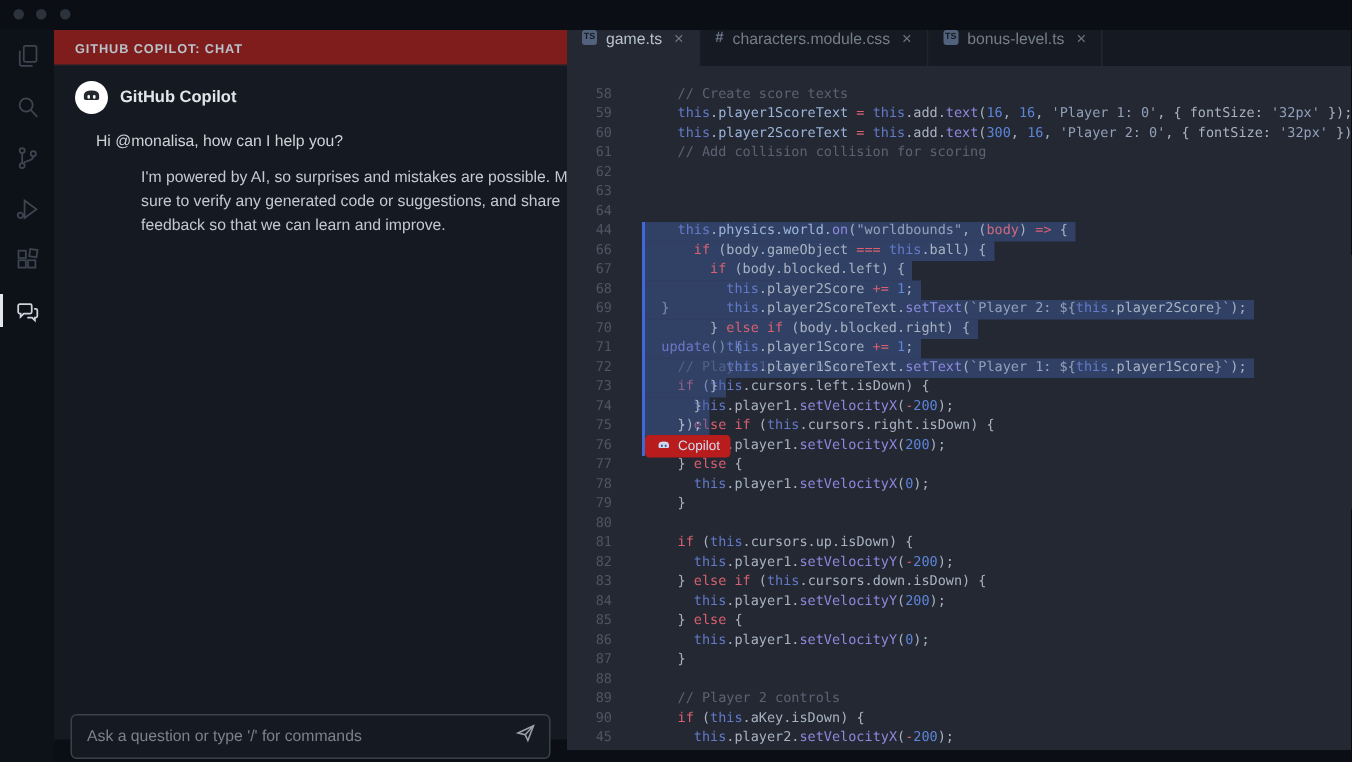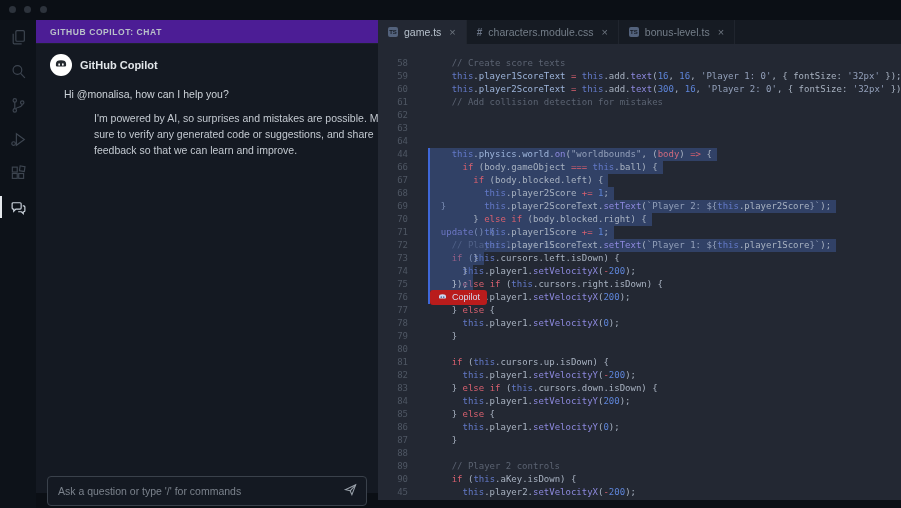--- a/index.html
+++ b/index.html
@@ -14,39 +14,39 @@
   .titlebar { position:absolute; left:0; top:0; width:901px; height:20px; background:#0b0f15; }
   .dot { position:absolute; top:6px; width:7px; height:7px; border-radius:50%; background:#2d333c; }
   
   .activitybar { position:absolute; left:0; top:20px; width:36px; height:488px; background:#0d1219; }
   .ab-item { position:relative; width:36px; height:34px; display:flex; align-items:center; justify-content:center; }
   .ab-item svg { stroke:#3d4550; fill:none; stroke-width:1.1; }
   .ab-item.active svg { stroke:#ccd4dd; }
   .ab-item.active::before { content:""; position:absolute; left:0; top:6px; bottom:6px; width:2px; background:#e4e8ec; }
   
   .chatpanel { position:absolute; left:36px; top:20px; width:342px; height:473px; background:#141922; }
-  .chat-header { height:24px; background:#4c1d95; border-bottom:1px solid #1c222b;
+  .chat-header { height:24px; background:#7f1d1d; border-bottom:1px solid #1c222b;
     display:flex; align-items:center; padding:0 14px; }
   .chat-title { font-size:8.5px; font-weight:700; letter-spacing:.6px; color:#b9c1c9; }
   .msg-head { position:absolute; left:14px; top:34px; display:flex; align-items:center; gap:8px; }
   .avatar { width:22px; height:22px; border-radius:50%; background:#ffffff; display:flex; align-items:center; justify-content:center; }
   .author { font-size:11px; font-weight:700; color:#e2e6ea; }
   .greeting { position:absolute; left:14px; top:68px; width:322px; font-size:10.5px; color:#cdd3d9;padding-left:14px; }
   .disclaimer { position:absolute; left:14px; top:90px; width:322px; font-size:10.5px; line-height:16px; color:#c3c9d0;margin-left:44px; }
   .chat-input { position:absolute; left:11px; top:434px; width:320px; height:30px;
     border:1px solid #3a414b; border-radius:4px; background:#141922;
     display:flex; align-items:center; padding:0 8px 0 10px;margin-top:22px; }
   .chat-input input { flex:1; background:transparent; border:none; outline:none;
     font-family:"Liberation Sans", sans-serif; font-size:10.5px; color:#d0d5da; }
   .chat-input input::placeholder { color:#7b828c; }
   .send-icon svg { stroke:#9aa2ab; fill:none; stroke-width:1.1; }
   
   .editor { position:absolute; left:378px; top:20px; width:523px; height:480px; background:#232833; }
   .tabbar { position:absolute; left:0; top:0; right:0; height:24px; background:#151a22; display:flex; }
-  .tab { height:24px; display:flex; align-items:center; gap:6px; padding:0 10px;
+  .tab { height:24px; display:flex; align-items:flex-start; gap:6px; padding:0 10px;
     background:#161b23; border-right:1px solid #20252e; font-size:10.5px; color:#747e89; cursor:default; }
   .tab.active { background:#232833; color:#b7c1cc; }
   .tab .fico-ts { width:10px; height:10px; border-radius:2px; background:#53627c; color:#151a22;
     font-size:6px; font-weight:700; display:flex; align-items:center; justify-content:center; }
   .tab .fico-css { color:#6b7586; font-size:10px; font-weight:700; }
   .tab .close { color:#6e7680; font-size:11px; margin-left:2px; }
   
   .code { position:absolute; left:0; top:24px; right:0; bottom:0; padding-top:13px;
     font-family:"DejaVu Sans Mono", monospace; font-size:9px; line-height:13px; overflow:hidden; }
   .cl { display:flex; height:13px; white-space:pre;align-items:center; }
@@ -170,21 +170,21 @@
         <span>bonus-level.ts</span>
         <span class="close">×</span>
       </div>
     </div>
 
     <div class="code">
       <div>
           <div class="cl"><span class="ln">58</span><span class="ct"><span class="tk-c">    // Create score texts</span></span></div>
           <div class="cl"><span class="ln">59</span><span class="ct"><span class="tk-t">    this</span><span class="tk-p">.</span><span class="tk-l">player1ScoreText</span><span class="tk-p"> </span><span class="tk-k">=</span><span class="tk-p"> </span><span class="tk-t">this</span><span class="tk-p">.add.</span><span class="tk-f">text</span><span class="tk-p">(</span><span class="tk-n">16</span><span class="tk-p">, </span><span class="tk-n">16</span><span class="tk-p">, </span><span class="tk-s">'Player 1: 0'</span><span class="tk-p">, { fontSize: </span><span class="tk-s">'32px'</span><span class="tk-p"> });</span></span></div>
           <div class="cl"><span class="ln">60</span><span class="ct"><span class="tk-t">    this</span><span class="tk-p">.</span><span class="tk-l">player2ScoreText</span><span class="tk-p"> </span><span class="tk-k">=</span><span class="tk-p"> </span><span class="tk-t">this</span><span class="tk-p">.add.</span><span class="tk-f">text</span><span class="tk-p">(</span><span class="tk-n">300</span><span class="tk-p">, </span><span class="tk-n">16</span><span class="tk-p">, </span><span class="tk-s">'Player 2: 0'</span><span class="tk-p">, { fontSize: </span><span class="tk-s">'32px'</span><span class="tk-p"> });</span></span></div>
-          <div class="cl"><span class="ln">61</span><span class="ct"><span class="tk-c">    // Add collision detection for mistakes</span></span></div>
+          <div class="cl"><span class="ln">61</span><span class="ct"><span class="tk-c">    // Add collision collision for scoring</span></span></div>
           <div class="cl"><span class="ln">62</span><span class="ct"></span></div>
           <div class="cl"><span class="ln">63</span><span class="ct"></span></div>
           <div class="cl"><span class="ln">64</span><span class="ct"></span></div>
           <div class="cl"><span class="ln">44</span><span class="ct"></span></div>
           <div class="cl"><span class="ln">66</span><span class="ct"></span></div>
           <div class="cl"><span class="ln">67</span><span class="ct"></span></div>
           <div class="cl"><span class="ln">68</span><span class="ct"></span></div>
           <div class="cl"><span class="ln">69</span><span class="ct"><span class="tk-p">  }</span></span></div>
           <div class="cl"><span class="ln">70</span><span class="ct"></span></div>
           <div class="cl"><span class="ln">71</span><span class="ct"><span class="tk-p">  </span><span class="tk-f">update</span><span class="tk-p">() {</span></span></div>

